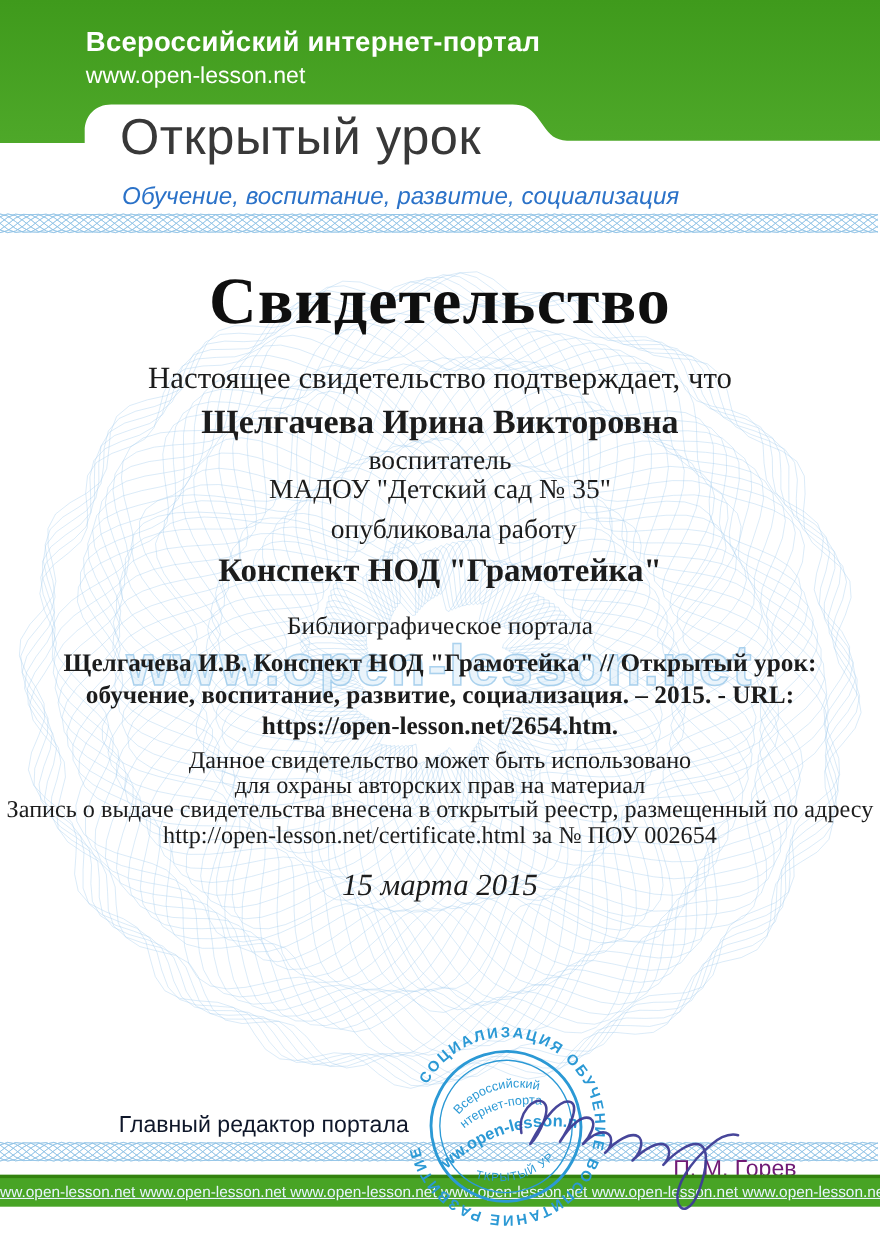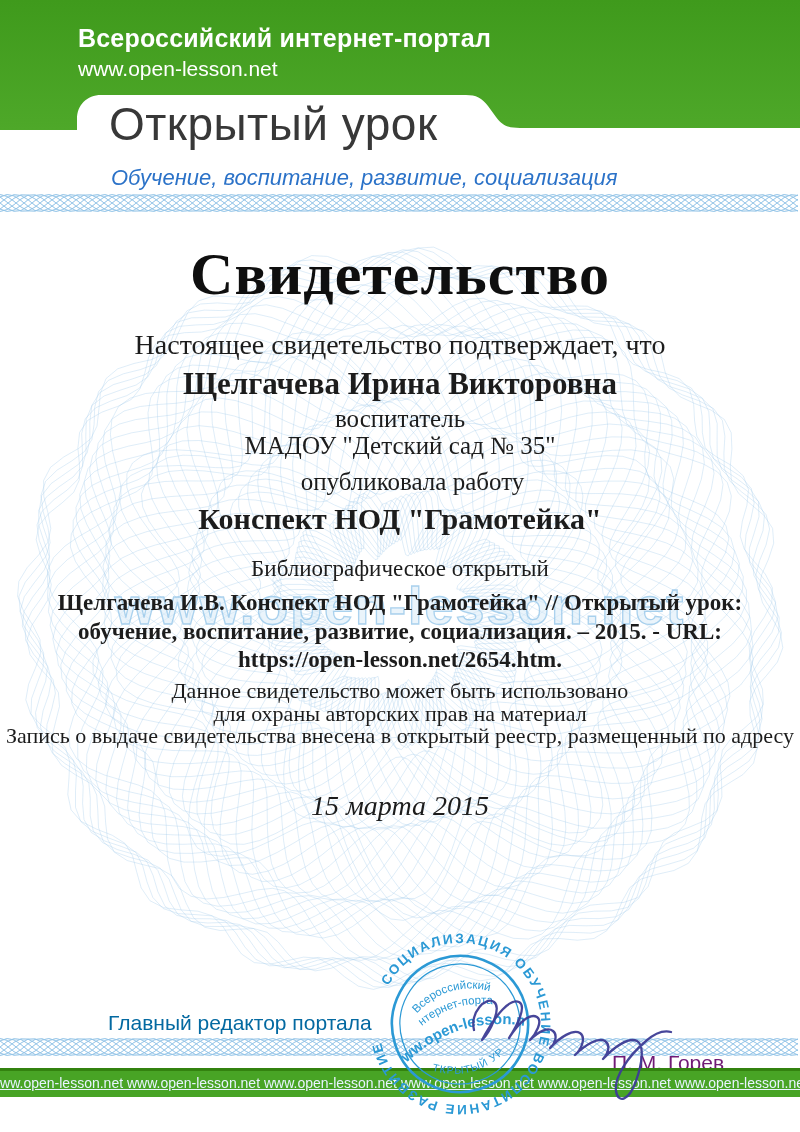--- a/index.html
+++ b/index.html
@@ -24,21 +24,21 @@
   .name{top:366px;font-size:31px;font-weight:bold;}
   .role{top:405px;font-size:25px;}
   .org{top:432px;font-size:25px;}
   .action{top:468px;font-size:25px;padding-left:25px;}
   .work{top:502px;font-size:30px;font-weight:bold;}
   .bibh{top:556px;font-size:23px;}
   .bib{top:589px;font-size:23px;font-weight:bold;line-height:28.5px;width:730px;left:35px;right:auto;}
   .uselines{top:680px;font-size:22px;line-height:22.7px;}
   .date{top:790px;font-size:28px;font-style:italic;}
   
-  .editor-label{position:absolute;left:108px;top:1011px;z-index:6;color:#0369a1;font-size:21px;}
+  .editor-label{position:absolute;left:108px;top:1011px;z-index:6;color:#0f172a;font-size:21px;}
   .editor-name{position:absolute;left:612px;top:1011px;z-index:6;color:#701a75;font-size:21px;margin-top:40px;}
   .stamp-svg{position:absolute;left:340px;top:918px;z-index:30;}
   
   .strip{position:absolute;left:0;right:0;top:1068px;height:26px;z-index:10;background:#48a425;
          border-top:3px solid #33820f;overflow:hidden;}
   .strip-links{position:absolute;left:-10px;top:4px;white-space:nowrap;font-size:14px;
                color:#e8f4ff;text-decoration:underline;}
   .bar{position:absolute;left:0;right:0;top:1097px;height:35px;z-index:10;
        background:linear-gradient(#3e9a1e,#47a226);display:flex;align-items:center;
        justify-content:space-between;padding:0 20px;box-sizing:border-box;}
@@ -151,26 +151,27 @@
   <div class="logo-title">Открытый урок</div>
   <div class="logo-tag">Обучение, воспитание, развитие, социализация</div>
 
   <div class="ct title">Свидетельство</div>
   <div class="ct confirm">Настоящее свидетельство подтверждает, что</div>
   <div class="ct name">Щелгачева Ирина Викторовна</div>
   <div class="ct role">воспитатель</div>
   <div class="ct org">МАДОУ "Детский сад № 35"</div>
   <div class="ct action">опубликовала работу</div>
   <div class="ct work">Конспект НОД "Грамотейка"</div>
-  <div class="ct bibh">Библиографическое открытый</div>
+  <div class="ct bibh">Библиографическое портала</div>
   <div class="ct bib">Щелгачева И.В. Конспект НОД "Грамотейка" // Открытый урок: обучение, воспитание, развитие, социализация. – 2015. - URL: https://open-lesson.net/2654.htm.</div>
   <div class="ct uselines">
     <div>Данное свидетельство может быть использовано</div>
     <div>для охраны авторских прав на материал</div>
     <div>Запись о выдаче свидетельства внесена в открытый реестр, размещенный по адресу</div>
+    <div>http://open-lesson.net/certificate.html за № ПОУ 002654</div>
   </div>
   <div class="ct date">15 марта 2015</div>
 
   <div class="editor-label">Главный редактор портала</div>
   <div class="editor-name">П. М. Горев</div>
 
   <svg class="stamp-svg" width="380" height="214" viewBox="0 0 380 214">
     <g transform="rotate(-17 120 106)">
       <defs>
         <path id="ringPath" d="M62.7,48.7 A81,81 0 1 1 177.3,163.3 A81,81 0 1 1 62.7,48.7"></path>

